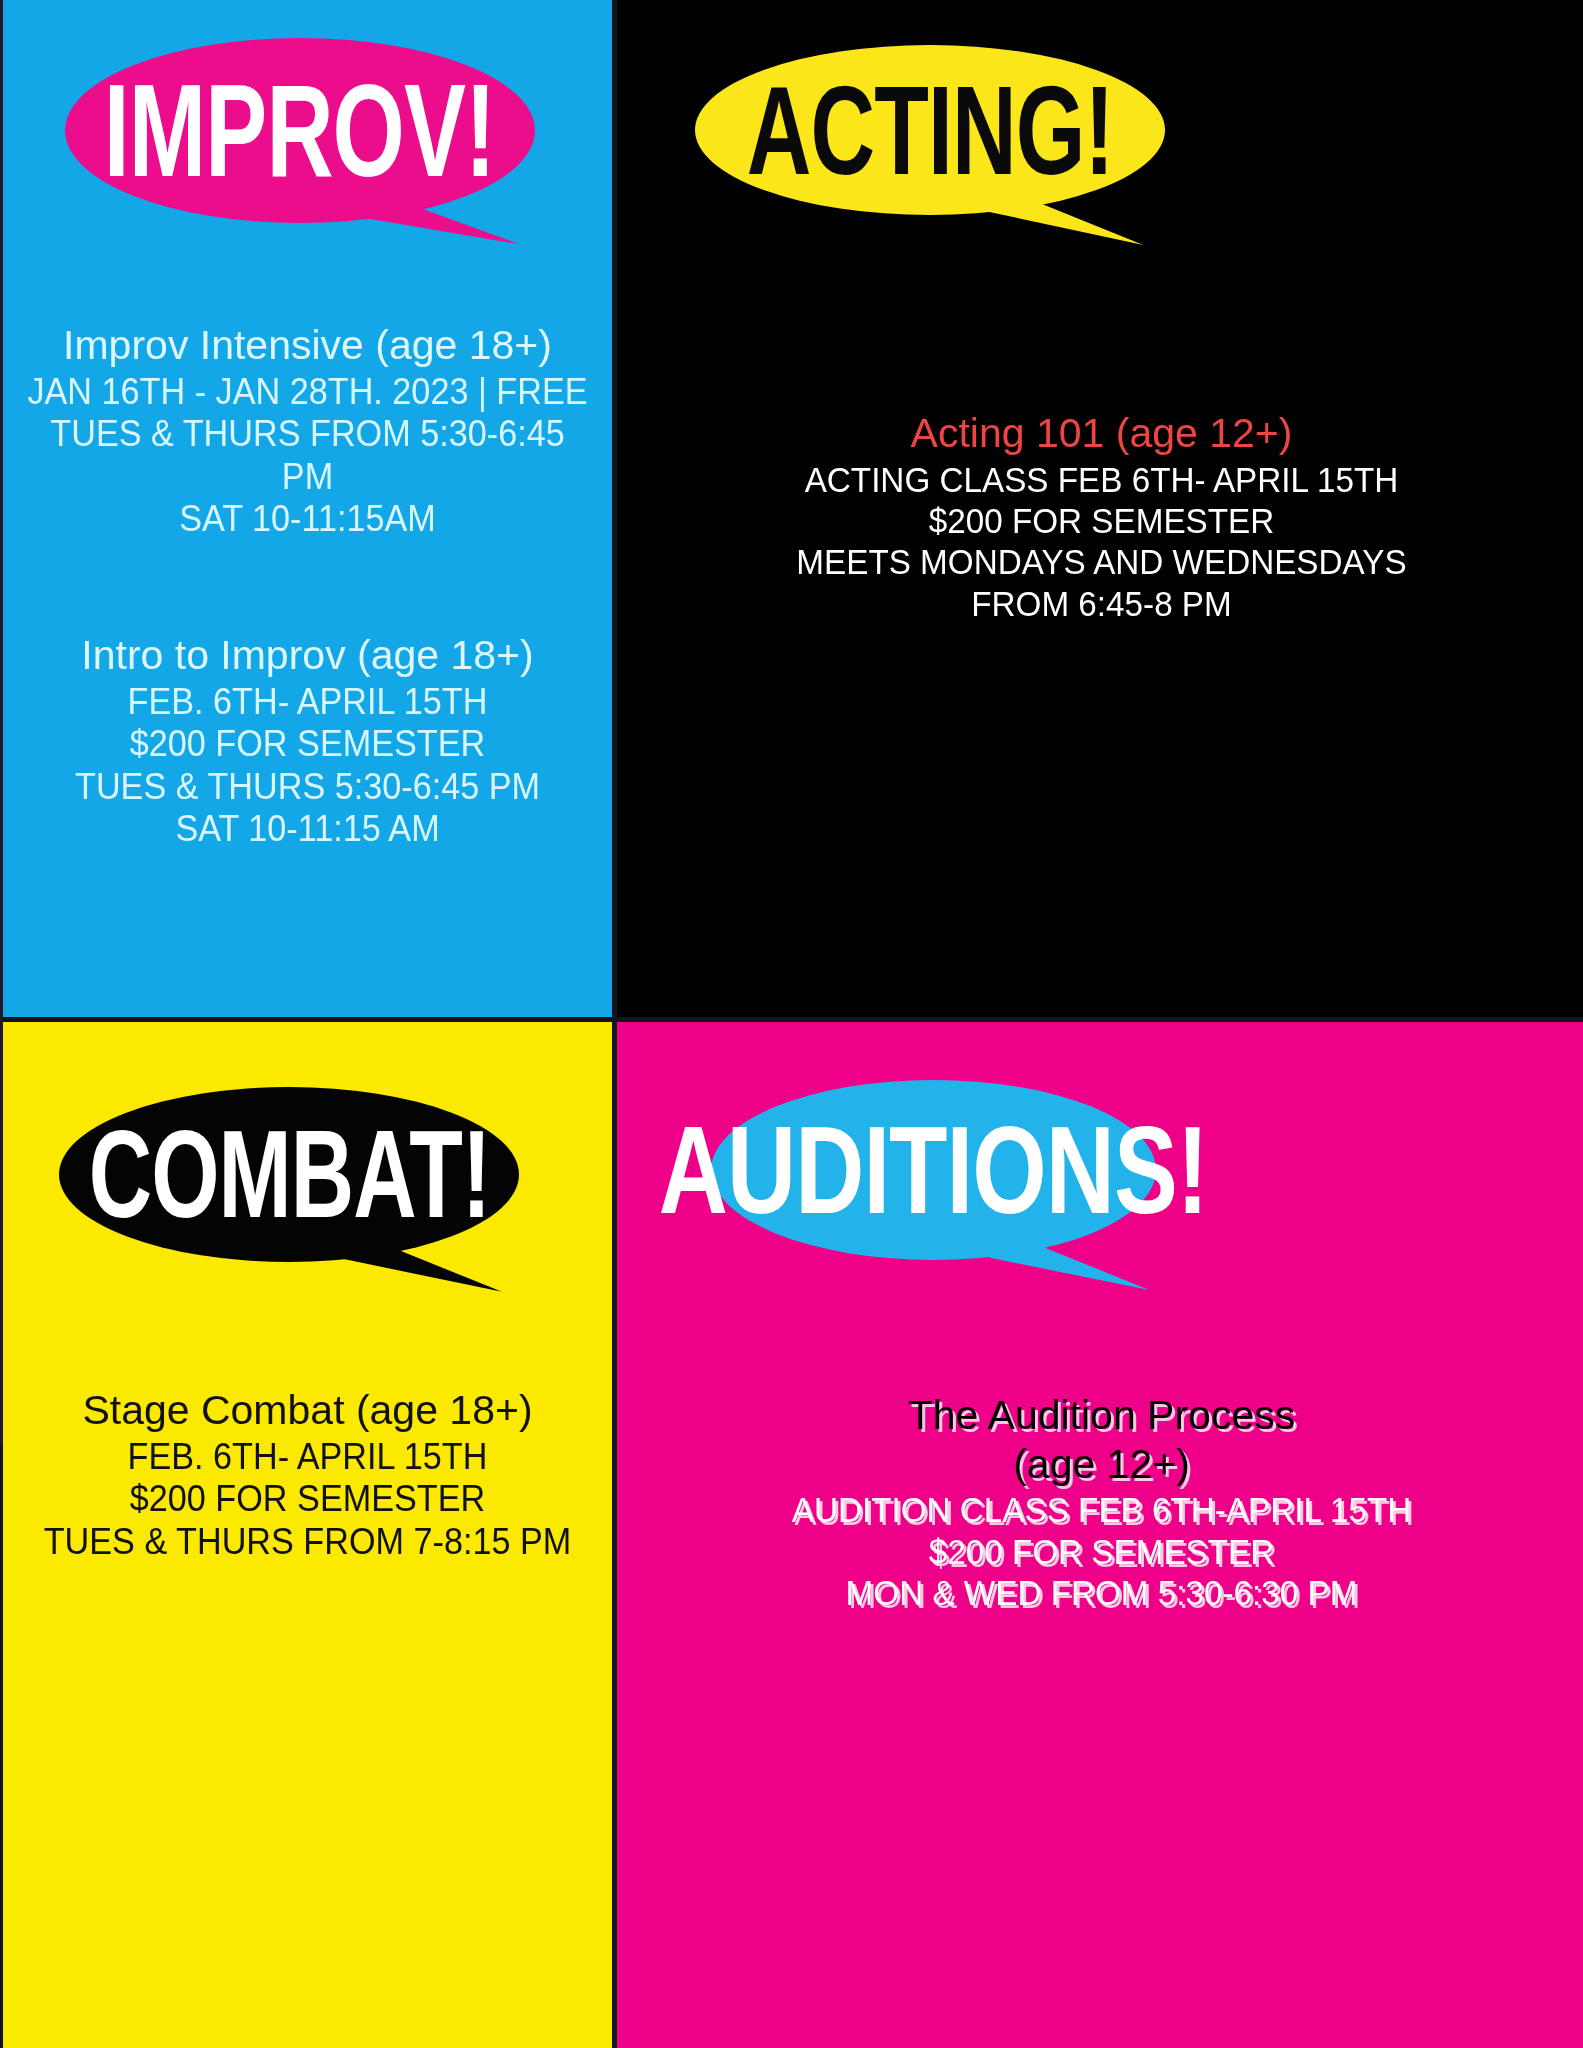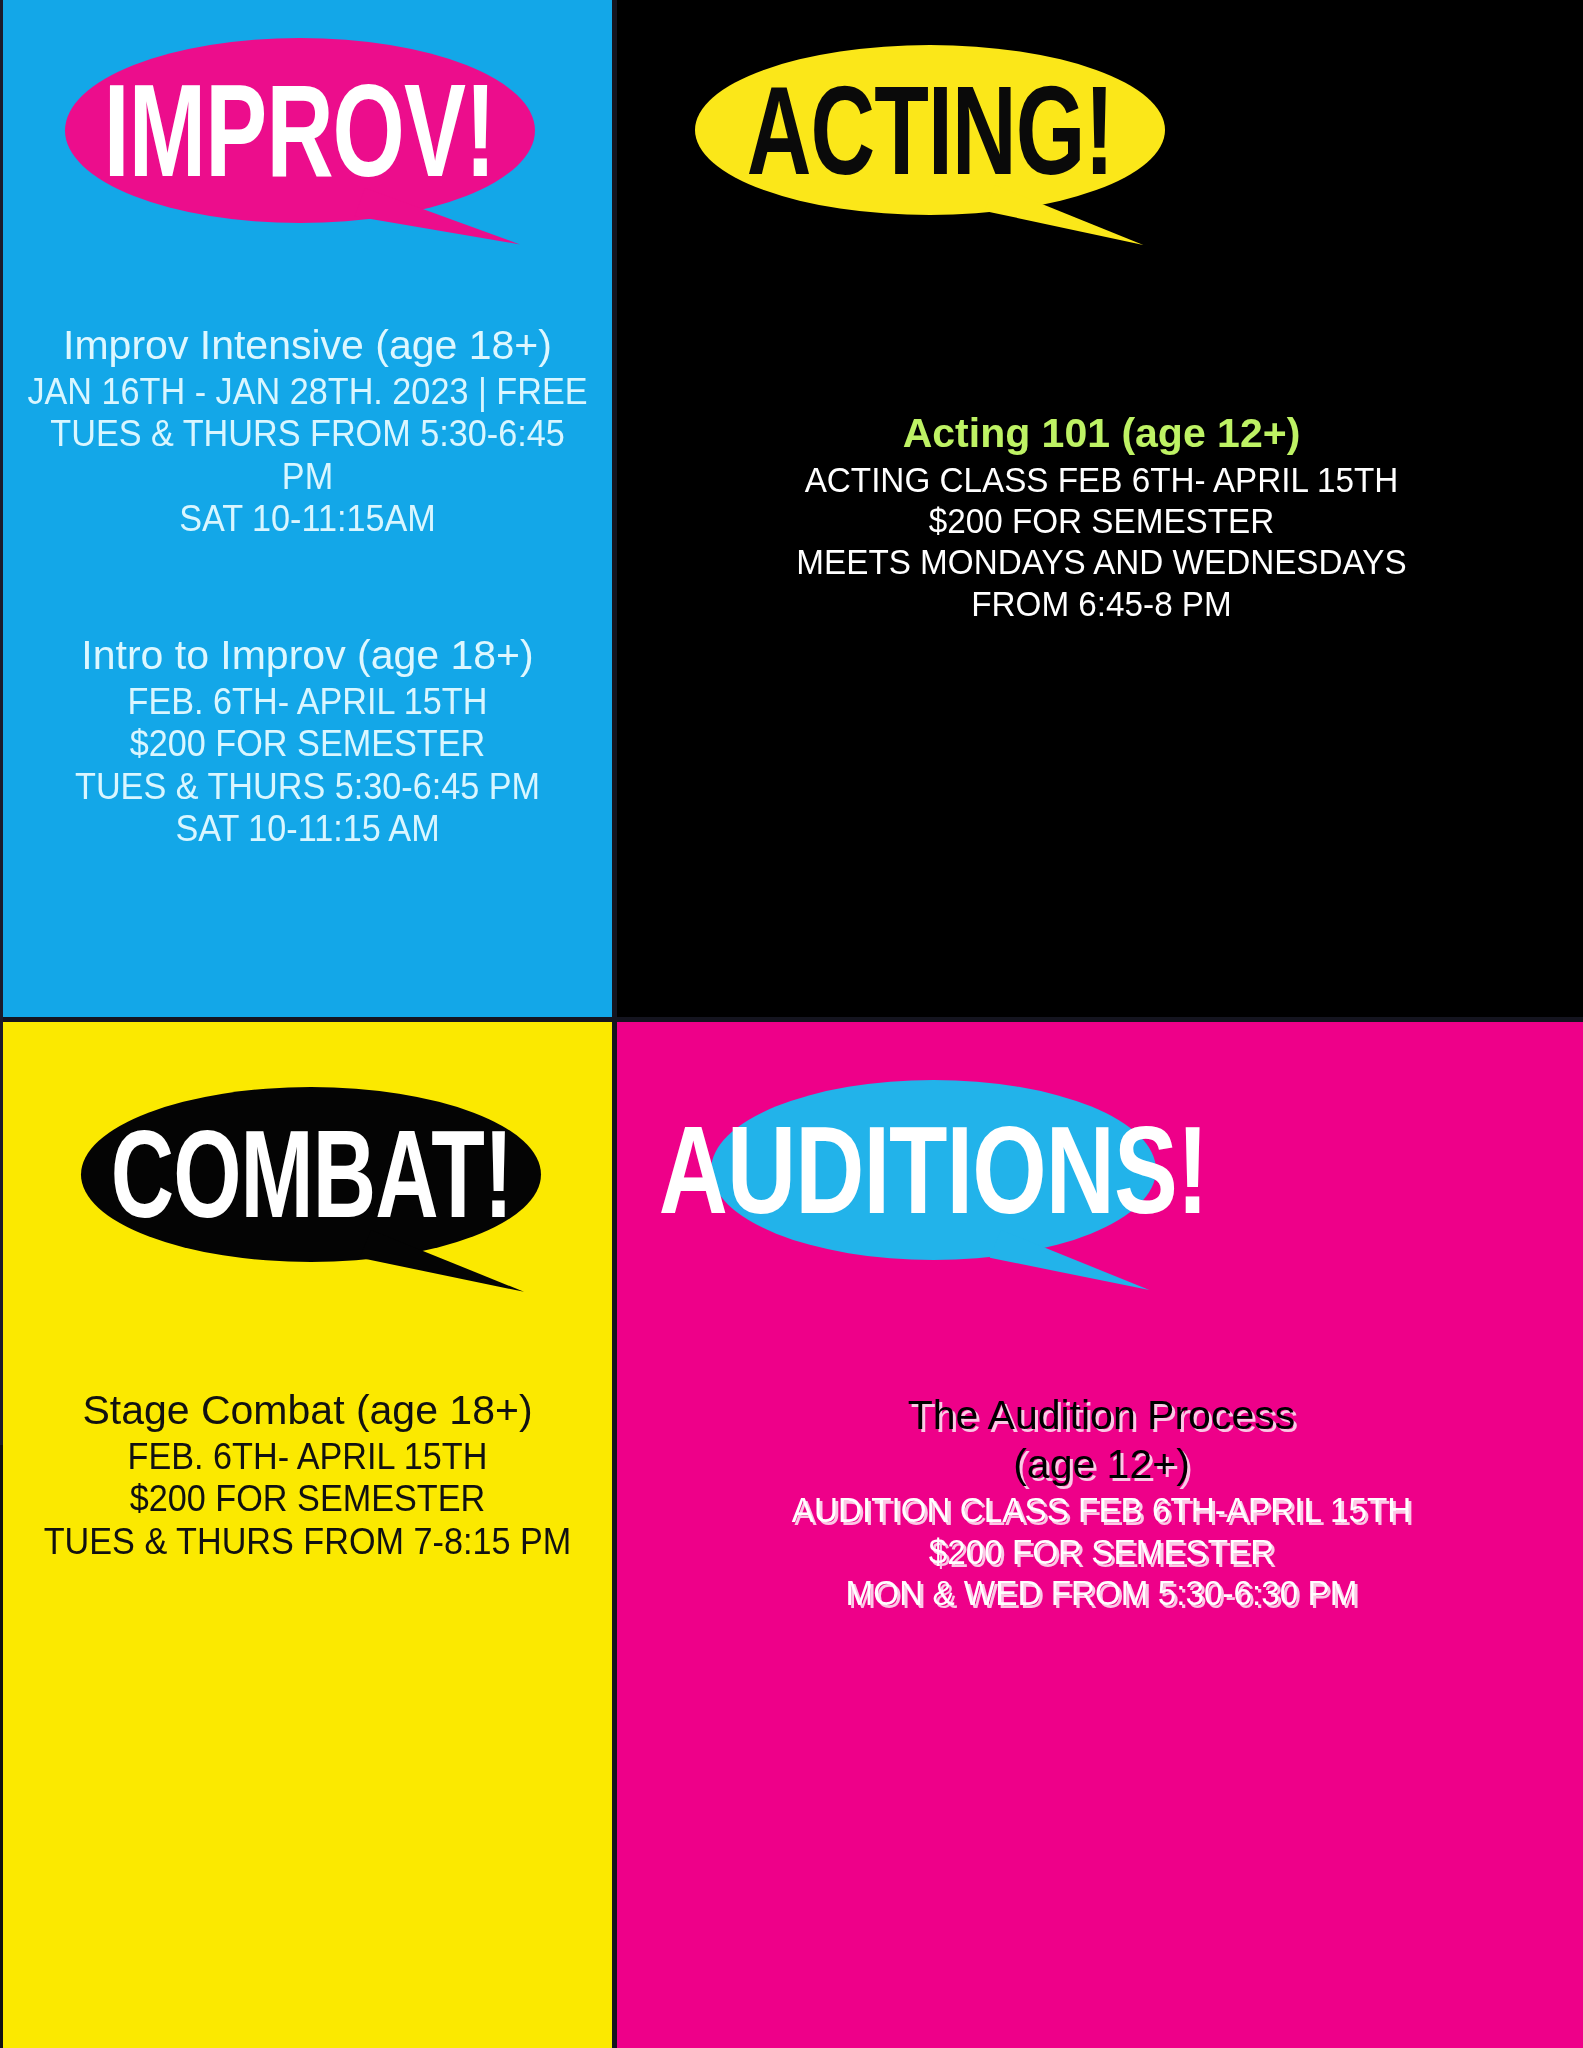--- a/index.html
+++ b/index.html
@@ -85,21 +85,21 @@
     left: 300px; top: 140px;
     border-top: 28px solid #fbe719;
     border-right: 160px solid transparent;
     transform: rotate(22deg);
     transform-origin: top left;
     z-index: 1;
   }
   #bubble-acting .btext { font-size: 104px; color: #0a0a0a; }
 
   
-  #bubble-combat { left: 78px; top: 65px; width: 460px; height: 175px; align-items: center; }
+  #bubble-combat { left: 56px; top: 65px; width: 460px; height: 175px; align-items: center; }
   #bubble-combat .oval { background: #040404; }
   #bubble-combat .tail {
     left: 290px; top: 143px;
     border-top: 30px solid #040404;
     border-right: 165px solid transparent;
     transform: rotate(22deg);
     transform-origin: top left;
     z-index: 1;
   }
   #bubble-combat .btext { font-size: 102px; color: #ffffff; }
@@ -144,21 +144,21 @@
   }
 
   
   #improv-block-1 { top: 322px; }
   #improv-block-2 { top: 632px; }
   .q-improv .heading { font-size: 41px; color: #ddf7ff; }
   .q-improv .detail  { font-size: 36px; color: #d9f6ff; }
 
   
   #acting-block { top: 410px; }
-  .q-acting .heading { font-size: 41px; color: #bef264; font-weight: bold; }
+  .q-acting .heading { font-size: 41px; color: #ef4444; }
   .q-acting .detail  { font-size: 35px; color: #ffffff; }
 
   
   #combat-block { top: 365px; }
   .q-combat .heading { font-size: 41px; color: #111111; }
   .q-combat .detail  { font-size: 36px; color: #111111; }
 
   
   #audition-block { top: 370px; }
   .q-audition .heading { font-size: 41px; color: #000000; text-shadow: 3px 3px 0 #fbc8e5; }

